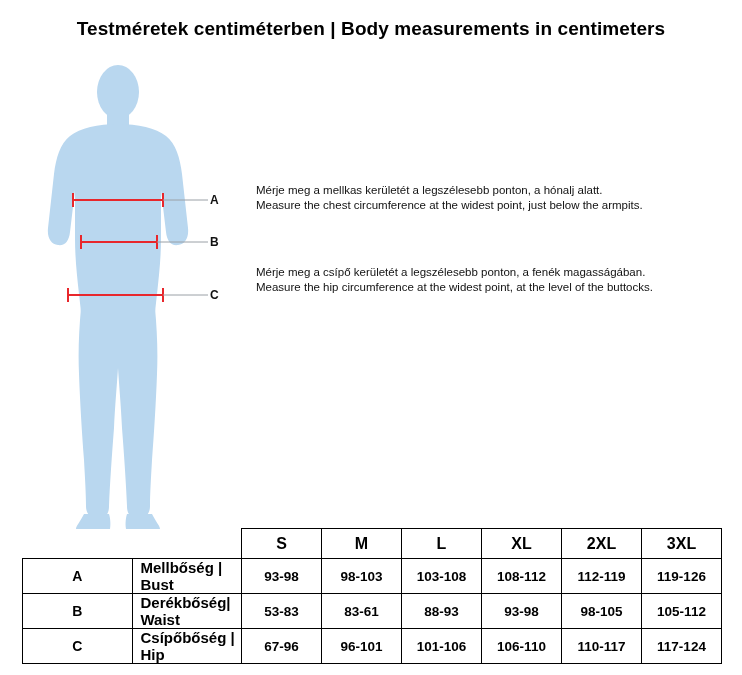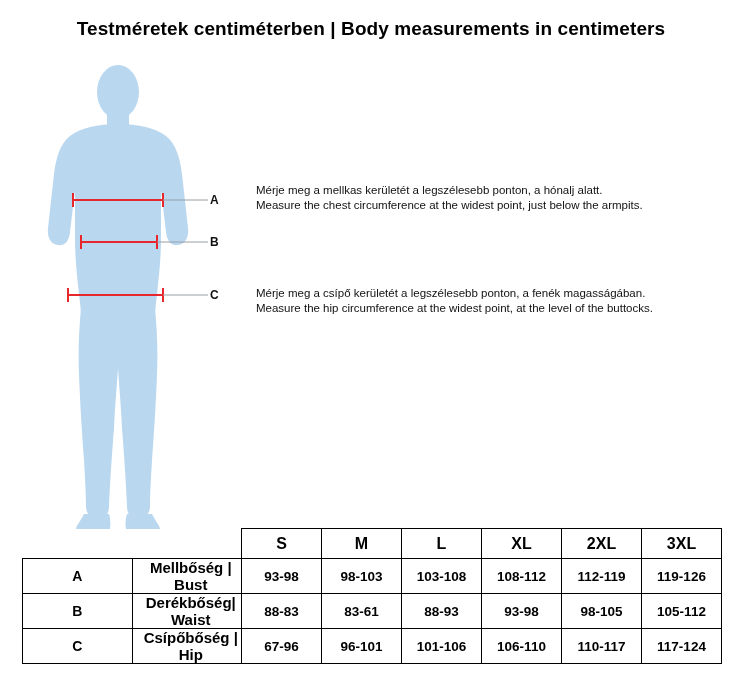--- a/index.html
+++ b/index.html
@@ -85,21 +85,21 @@
     font-size: 16px;
     font-weight: bold;
   }
   table.sizes td.rowletter {
     width: 26px;
     font-size: 14px;
     font-weight: bold;
   }
   table.sizes td.rowname {
     width: 200px;
-    text-align: center;
+    text-align: left;
     padding-left: 8px;
     font-size: 15px;
     font-weight: bold;
   }
   table.sizes td.val {
     font-size: 13.5px;
     font-weight: bold;
   }
   .col-size { width: 79px; }
 </style>
@@ -184,21 +184,21 @@
   </svg>
 
   <div class="letter-label" style="left:210px; top:193px;">A</div>
   <div class="letter-label" style="left:210px; top:235px;">B</div>
   <div class="letter-label" style="left:210px; top:288px;">C</div>
 
   <div class="callout-text" style="left:228px; top:183px;">
     <span>Mérje meg a mellkas kerületét a legszélesebb ponton, a hónalj alatt.</span>
     <span class="l2">Measure the chest circumference at the widest point, just below the armpits.</span>
   </div>
-  <div class="callout-text" style="left:228px; top:286px;">
+  <div class="callout-text" style="left:228px; top:265px;">
     <span>Mérje meg a csípő kerületét a legszélesebb ponton, a fenék magasságában.</span>
     <span class="l2">Measure the hip circumference at the widest point, at the level of the buttocks.</span>
   </div>
 
   <div class="table-wrap">
     <table class="sizes">
       <thead>
         <tr>
           <th class="corner-blank"></th>
           <th class="corner-blank"></th>
@@ -217,21 +217,21 @@
           <td class="val">93-98</td>
           <td class="val">98-103</td>
           <td class="val">103-108</td>
           <td class="val">108-112</td>
           <td class="val">112-119</td>
           <td class="val">119-126</td>
         </tr>
         <tr>
           <td class="rowletter">B</td>
           <td class="rowname">Derékbőség|  Waist</td>
-          <td class="val">88-83</td>
+          <td class="val">53-83</td>
           <td class="val">83-61</td>
           <td class="val">88-93</td>
           <td class="val">93-98</td>
           <td class="val">98-105</td>
           <td class="val">105-112</td>
         </tr>
         <tr>
           <td class="rowletter">C</td>
           <td class="rowname">Csípőbőség  |  Hip</td>
           <td class="val">67-96</td>

